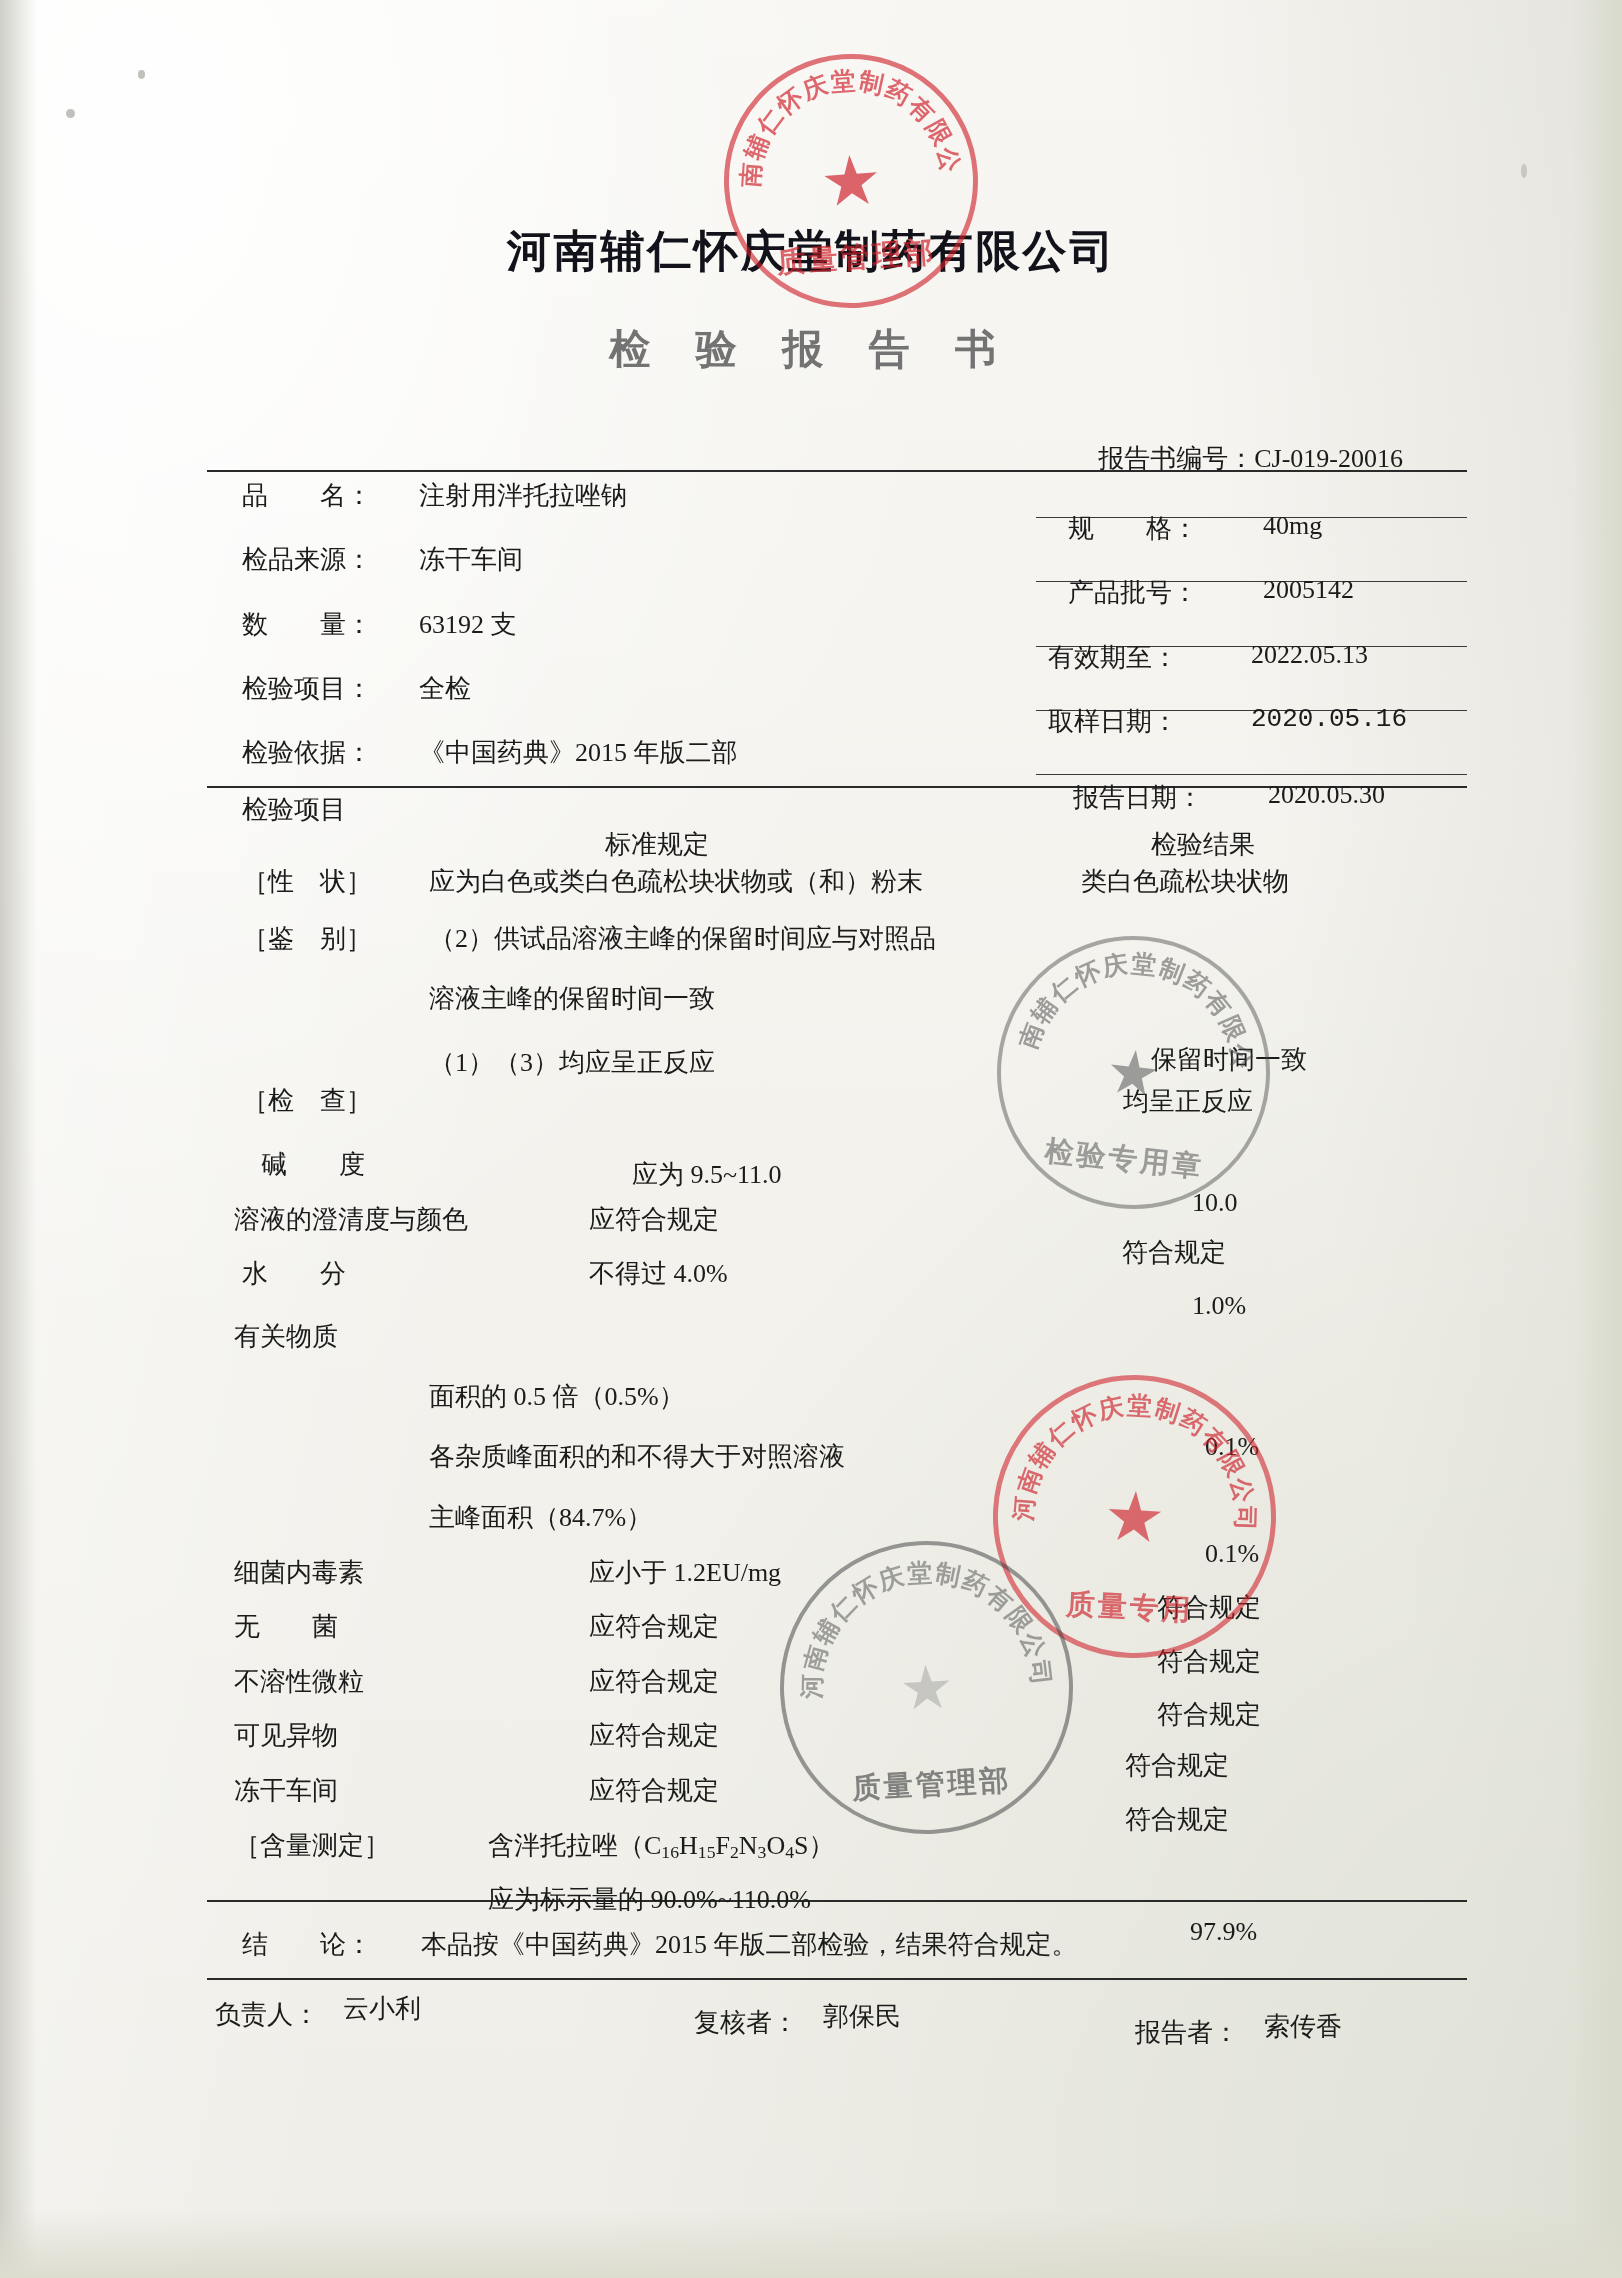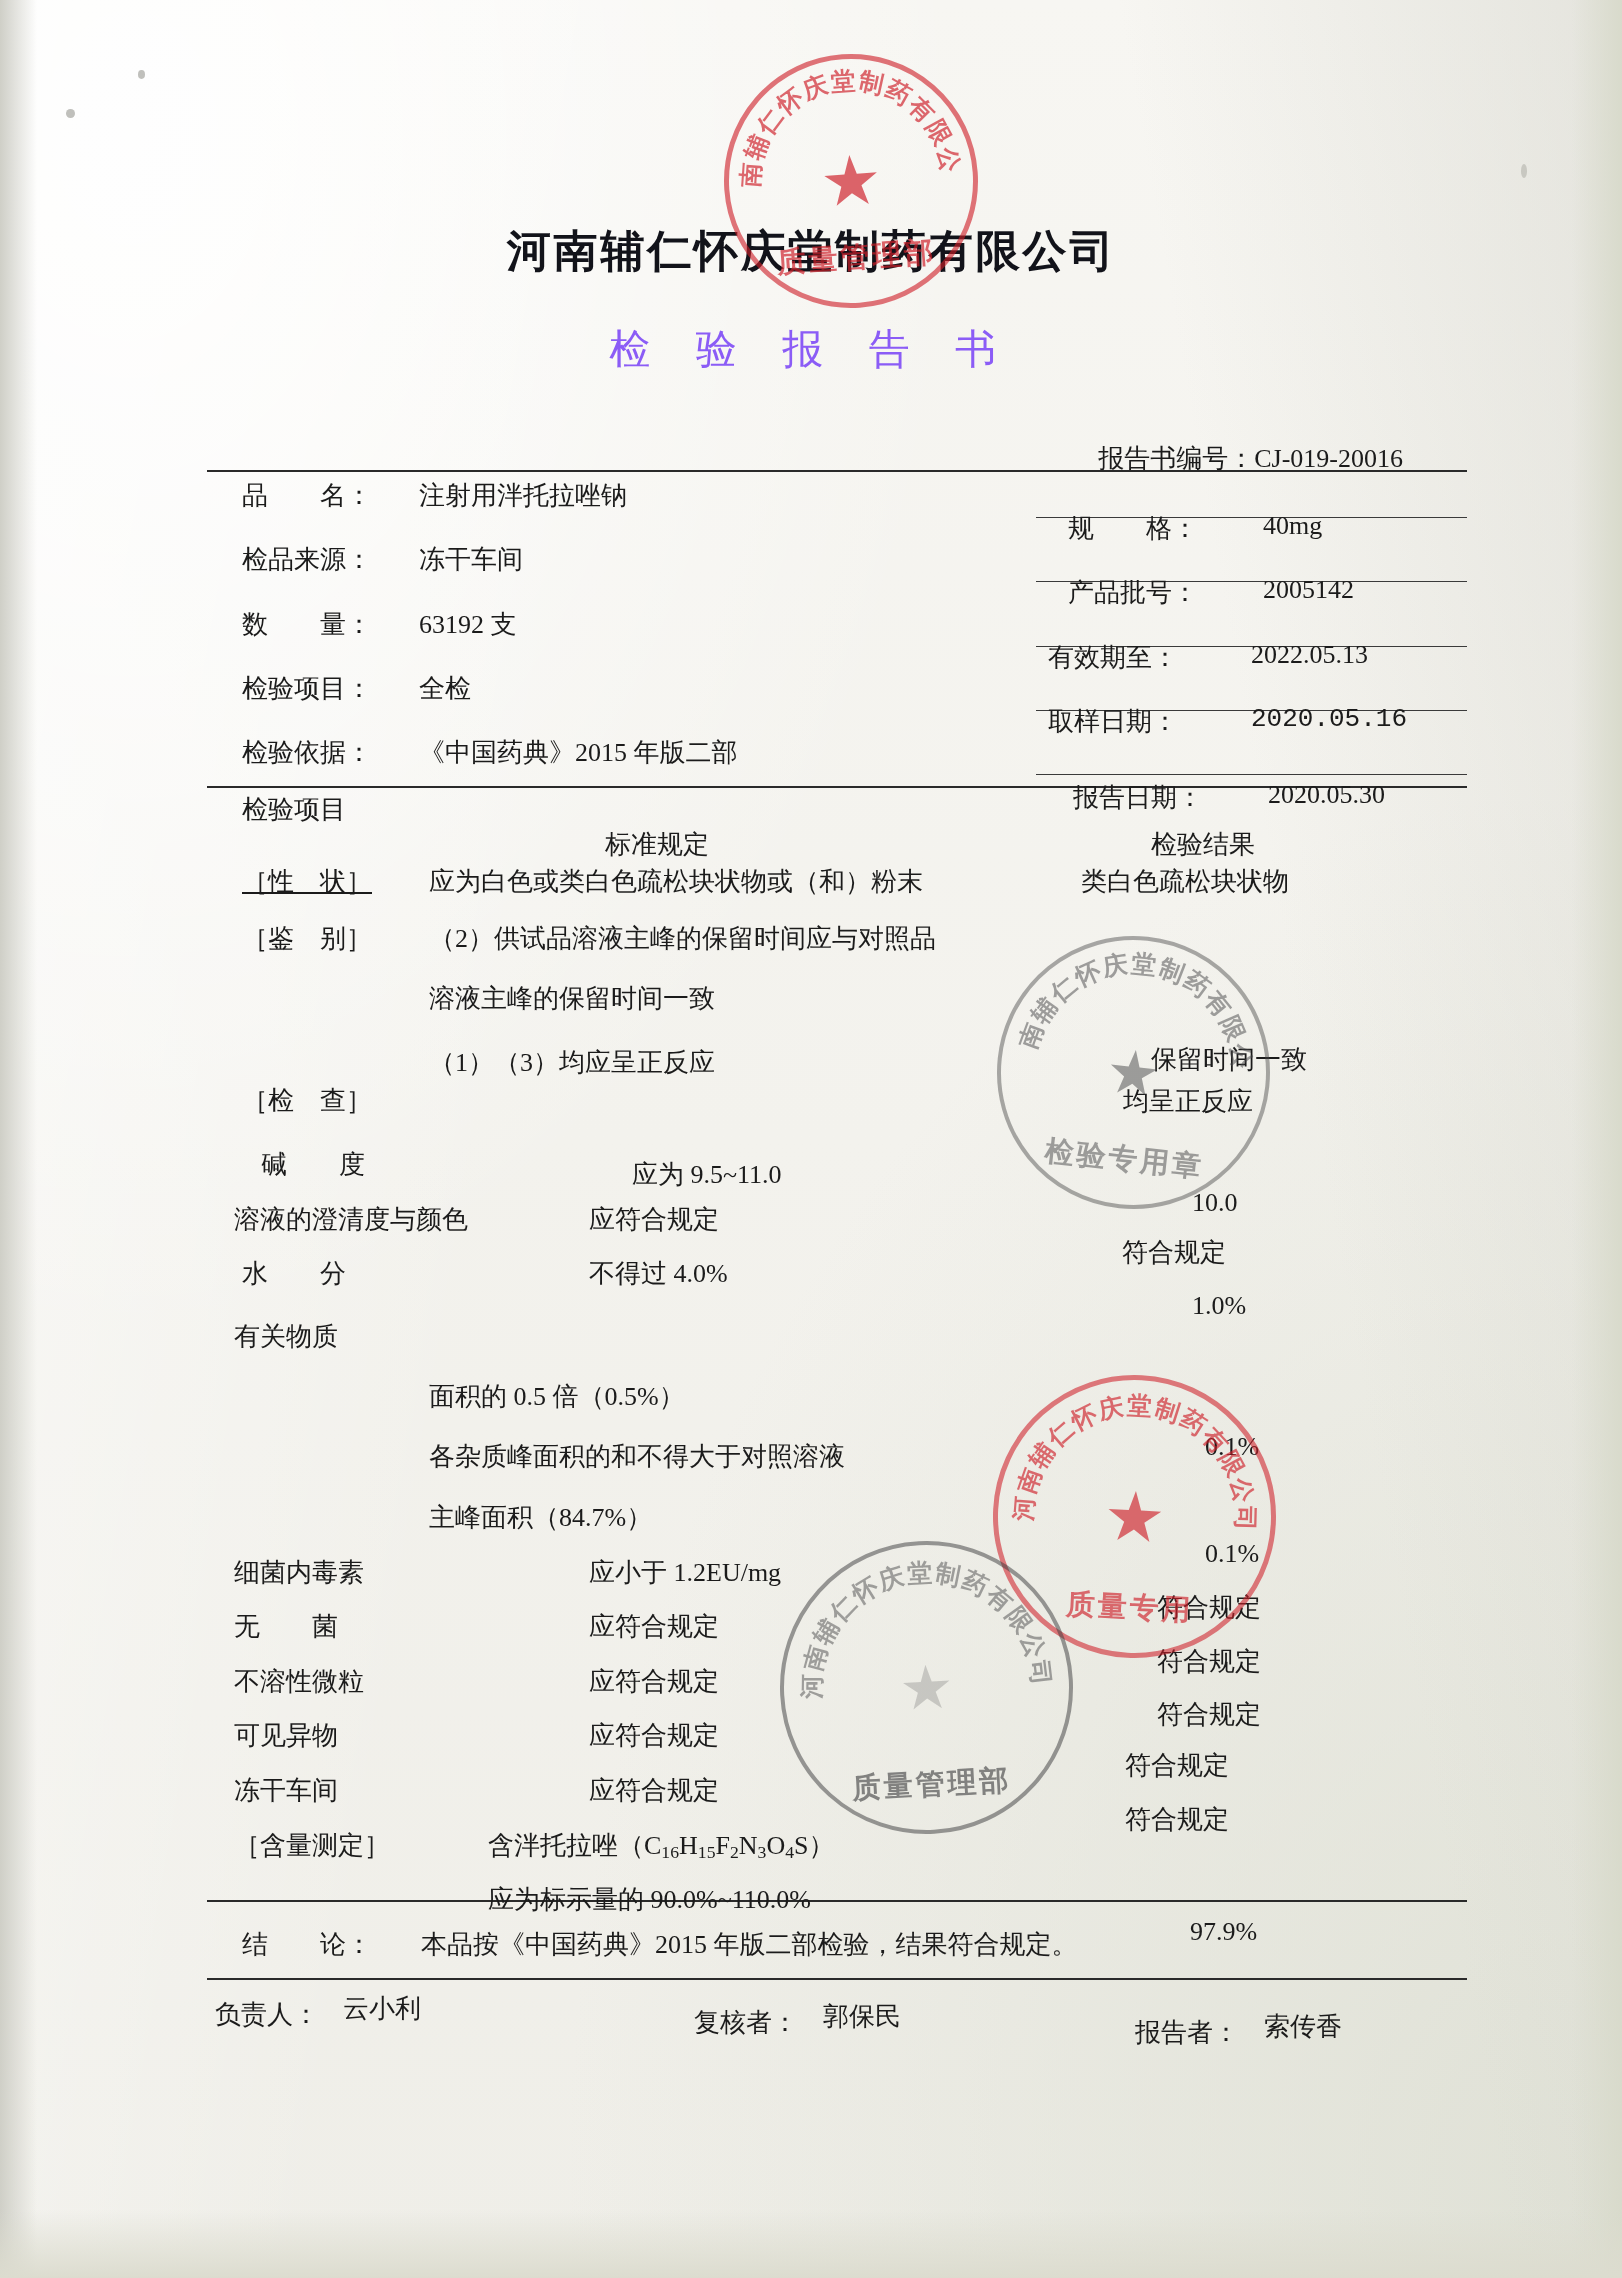--- a/index.html
+++ b/index.html
@@ -65,23 +65,23 @@
     font-weight: bold;
     letter-spacing: 2.9px;
     color: #12131a;
   }
   .title-report {
     position: absolute;
     left: 0; right: 0;
     top: 322px;
     text-align: center;
     font-size: 41px;
-    font-weight: normal;
+    font-weight: bold;
     letter-spacing: 17.6px;
-    color: #8b5cf6;
+    color: #737373;
   }
 
   .report-no {
     position: absolute;
     right: 220px;
     top: 441px;
     font-size: 26px;
     white-space: nowrap;
   }
 
@@ -279,21 +279,21 @@
     <div class="lbl" style="left:1048px; top:704px;">取样日期：</div>
     <div class="val" style="left:1251px; top:704px;font-family:Liberation Mono, monospace;">2020.05.16</div>
 
     <div class="lbl" style="left:1073px; top:780px;">报告日期：</div>
     <div class="val" style="left:1268px; top:780px;">2020.05.30</div>
 
     <div class="sec-hd" style="left:242px; top:792px;">检验项目</div>
     <div class="sec-hd" style="left:605px; top:827px;">标准规定</div>
     <div class="sec-hd" style="left:1151px; top:827px;">检验结果</div>
 
-    <div class="lbl" style="left:242px; top:864px;text-decoration:underline;">［性　状］</div>
+    <div class="lbl" style="left:242px; top:864px;">［性　状］</div>
     <div class="std" style="left:429px; top:864px;">应为白色或类白色疏松块状物或（和）粉末</div>
     <div class="res" style="left:1081px; top:864px;">类白色疏松块状物</div>
 
     <div class="lbl" style="left:242px; top:921px;">［鉴　别］</div>
     <div class="std" style="left:429px; top:921px;">（2）供试品溶液主峰的保留时间应与对照品</div>
     <div class="std" style="left:429px; top:981px;">溶液主峰的保留时间一致</div>
     <div class="std" style="left:429px; top:1045px;">（1）（3）均应呈正反应</div>
     <div class="res" style="left:1151px; top:1042px;">保留时间一致</div>
     <div class="res" style="left:1123px; top:1084px;">均呈正反应</div>
 

